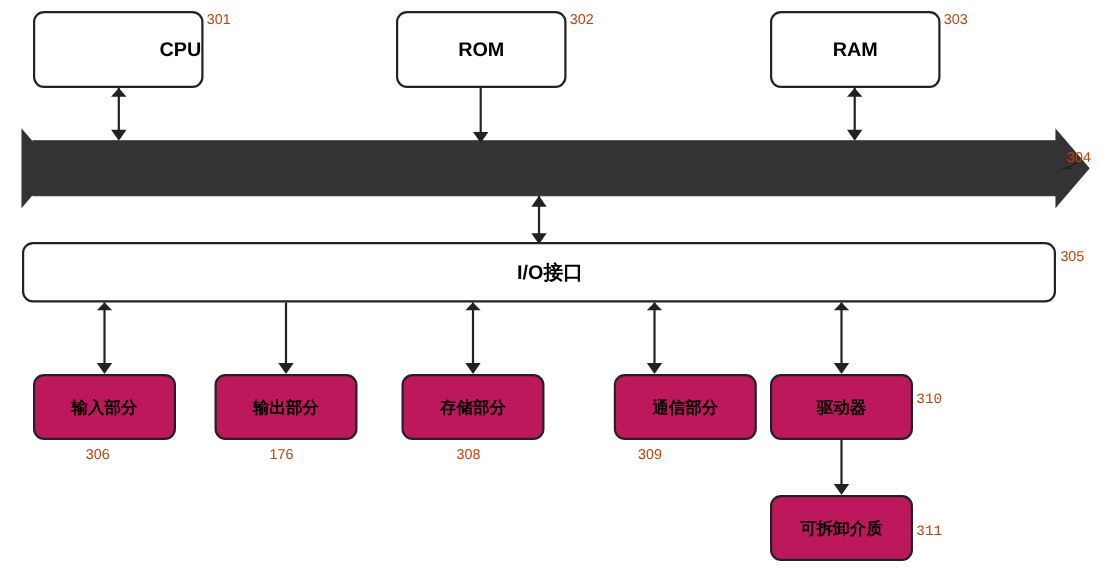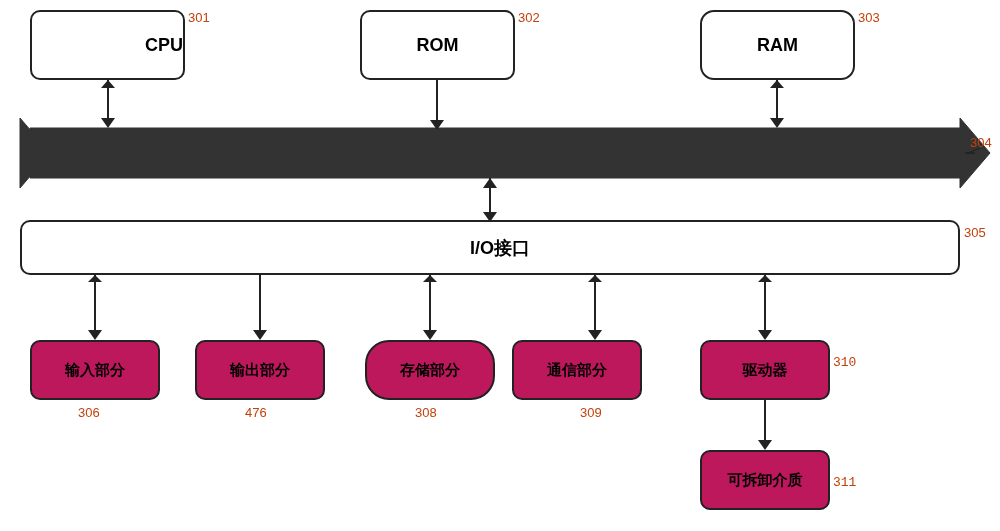--- a/index.html
+++ b/index.html
@@ -47,21 +47,20 @@
       width: 155px;
       height: 70px;
     }
 
     
     .ram-box {
       left: 700px;
       top: 10px;
       width: 155px;
       height: 70px;
-      border-radius: 14px;
     }
 
     
     .io-box {
       position: absolute;
       left: 20px;
       top: 220px;
       width: 940px;
       height: 55px;
       border: 2.5px solid #222;
@@ -86,22 +85,22 @@
       justify-content: center;
       font-size: 15px;
       font-weight: bold;
       width: 130px;
       height: 60px;
       top: 340px;
     }
 
     .input-box  { left: 30px; }
     .output-box { left: 195px; }
-    .storage-box { left: 365px; border-radius: 24px; }
-    .comm-box   { left: 512px; }
+    .storage-box { left: 365px; }
+    .comm-box   { left: 558px; }
     .driver-box { left: 700px; }
 
     
     .media-box {
       position: absolute;
       border: 2.5px solid #222;
       border-radius: 10px;
       background: #be185d;
       display: flex;
       align-items: center;
@@ -157,21 +156,21 @@
   <span class="ref" style="left:964px; top:225px;">305</span>
 
   <div class="box bottom-box input-box">
     <span>输入部分</span>
   </div>
   <span class="ref" style="left:78px; top:405px;">306</span>
 
   <div class="box bottom-box output-box">
     <span>输出部分</span>
   </div>
-  <span class="ref" style="left:245px; top:405px;">476</span>
+  <span class="ref" style="left:245px; top:405px;">176</span>
 
   <div class="box bottom-box storage-box">
     <span>存储部分</span>
   </div>
   <span class="ref" style="left:415px; top:405px;">308</span>
 
   <div class="box bottom-box comm-box">
     <span>通信部分</span>
   </div>
   <span class="ref" style="left:580px; top:405px;">309</span>

